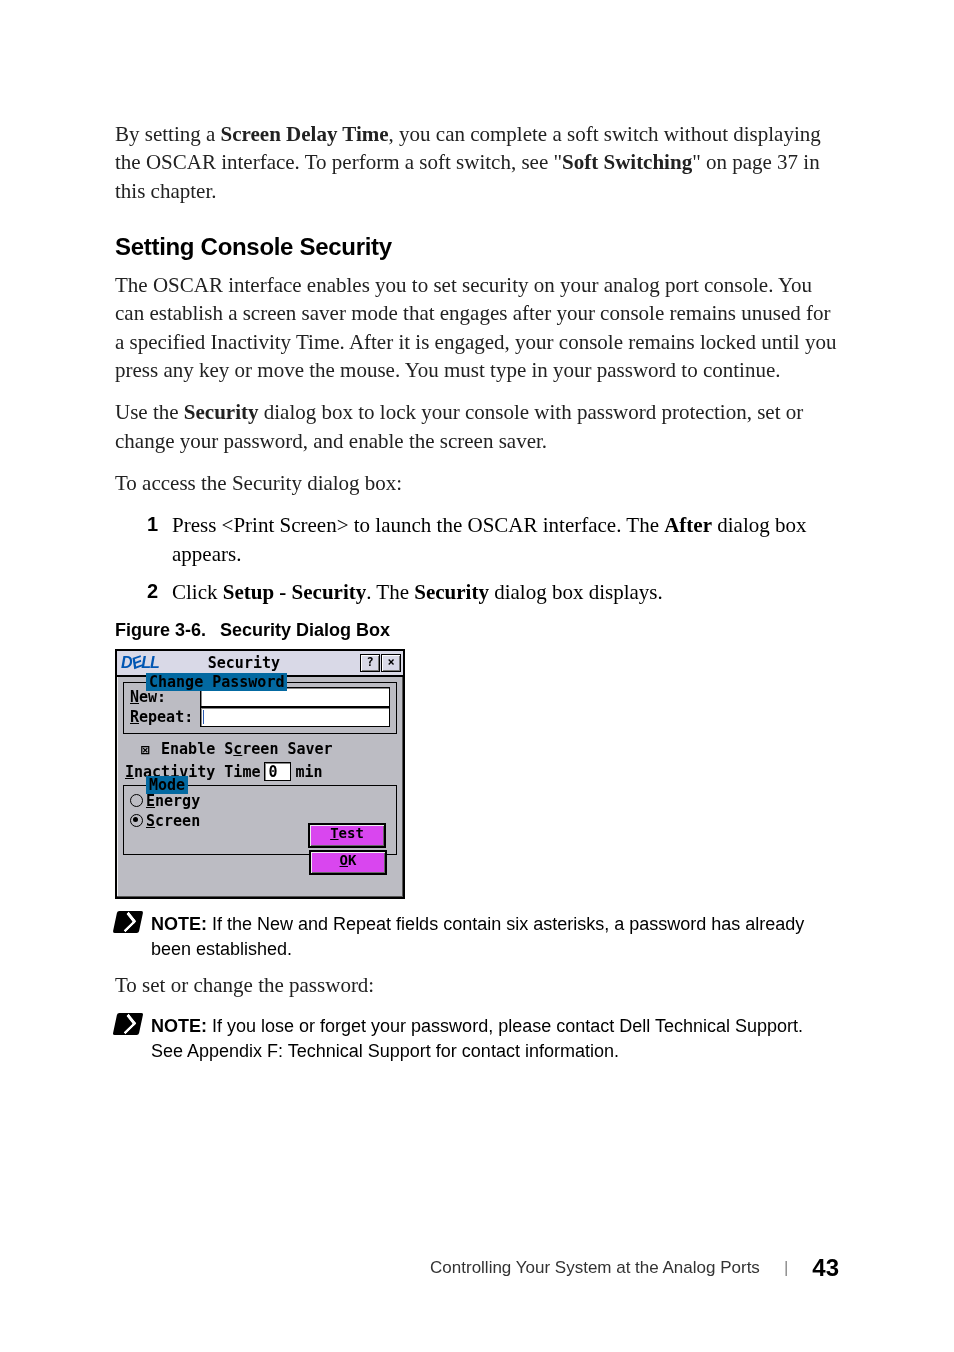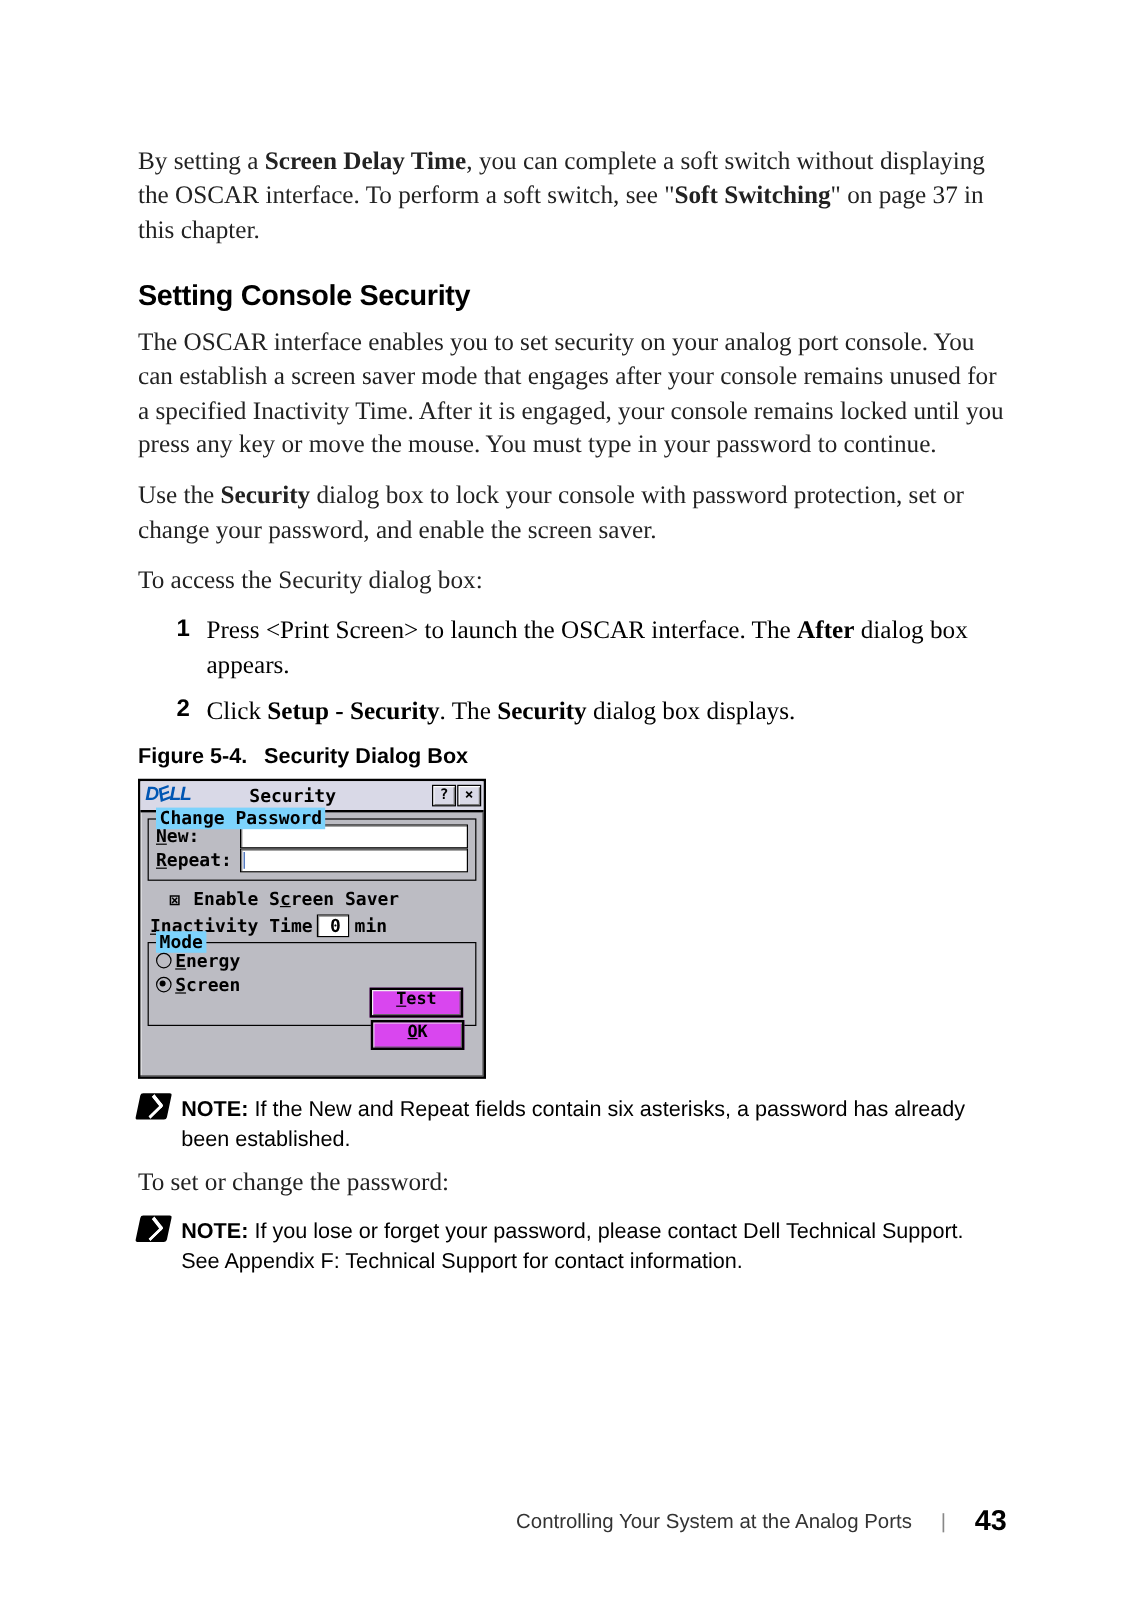--- a/index.html
+++ b/index.html
@@ -139,22 +139,22 @@
   }
   .fieldset {
     border: 1px solid #000;
     margin: 2px 0 6px 0;
     padding: 4px 6px 6px 6px;
     position: relative;
   }
   .legend {
     position: absolute;
     top: -10px;
-    left: 6px;
-    background: #7dd3fc;
+    left: 22px;
+    background: #0369a1;
     padding: 0 3px;
     font-weight: 700;
   }
   .form-row {
     display: flex;
     align-items: center;
     margin: 0 0;
   }
   .form-row label {
     width: 70px;
@@ -184,21 +184,20 @@
     display: inline-block;
     width: 11px; height: 11px;
     vertical-align: -1px;
   }
   .chk-row .u { text-decoration: underline; }
   .inact-row {
     margin: 2px 0 4px 2px;
     font-weight: 700;
     display: flex;
     align-items: center;
-    text-align: center;
   }
   .inact-row .u { text-decoration: underline; }
   .inact-row .numbox {
     width: 22px; height: 17px;
     border: 1px solid #000;
     background: #fff;
     margin: 0 4px;
     padding-left: 3px;
     box-shadow: inset 1px 1px 0 #888;
   }
@@ -297,21 +296,21 @@
   </div>
 
   <div class="ol-row">
     <span class="ol-num">2</span>
     <div class="ol-body">
       <span>Click </span><b>Setup - Security</b><span>. The </span><b>Security</b><span> dialog box displays.</span>
     </div>
   </div>
 
   <div class="figcap">
-    <span>Figure 5-4.</span><span class="gap"></span><span>Security Dialog Box</span>
+    <span>Figure 3-6.</span><span class="gap"></span><span>Security Dialog Box</span>
   </div>
 
   <div class="dialog">
     <div class="dlg-title">
       <span class="dlg-logo">D<span class="e">E</span>LL</span>
       <span class="dlg-title-text">Security</span>
       <div class="dlg-sysbtn">?</div>
       <div class="dlg-sysbtn">×</div>
     </div>
     <div class="dlg-body">

